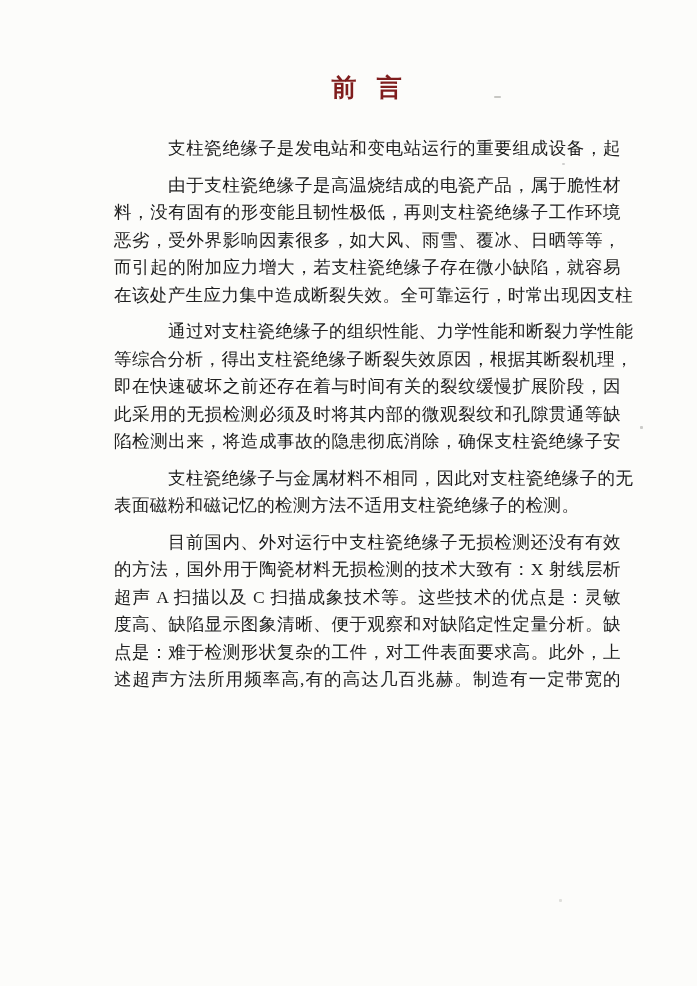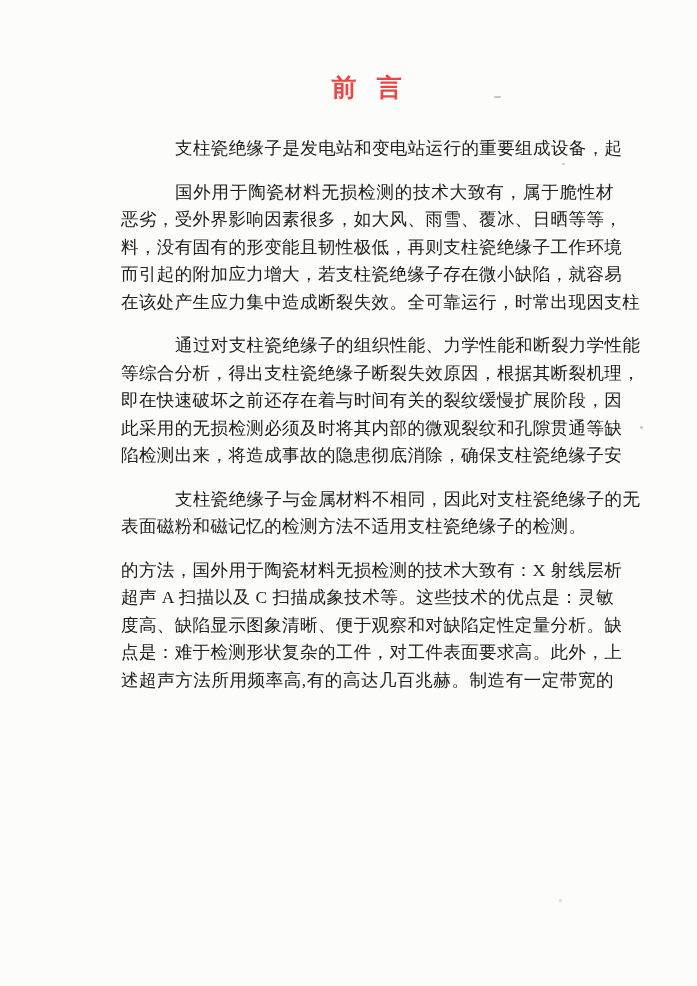--- a/index.html
+++ b/index.html
@@ -24,29 +24,29 @@
     width: 525px;
   }
   .doc-title {
     margin-top: 71px;
     margin-bottom: 31px;
     text-align: center;
     font-size: 25px;
     font-weight: bold;
     letter-spacing: 2px;
     word-spacing: 10px;
-    color: #ef4444;
+    color: #7f1d1d;
   }
   .body-text {
     font-size: 17.5px;
     line-height: 27.5px;
     letter-spacing: 0.4px;
   }
   .para {
-    margin: 16px;
+    margin: 9px;
   }
   .line {
     text-align: justify;
     
     text-align-last: justify;
     white-space: nowrap;
   }
   .line.indent {
     padding-left: 54px;
   }
@@ -78,41 +78,42 @@
 
     <div class="doc-title">前 言</div>
 
     <div class="body-text">
 
       <div class="para">
         <div class="line indent">支柱瓷绝缘子是发电站和变电站运行的重要组成设备，起</div>
       </div>
 
       <div class="para">
-        <div class="line indent">国外用于陶瓷材料无损检测的技术大致有，属于脆性材</div>
+        <div class="line indent">由于支柱瓷绝缘子是高温烧结成的电瓷产品，属于脆性材</div>
+        <div class="line">料，没有固有的形变能且韧性极低，再则支柱瓷绝缘子工作环境</div>
         <div class="line">恶劣，受外界影响因素很多，如大风、雨雪、覆冰、日晒等等，</div>
-        <div class="line">料，没有固有的形变能且韧性极低，再则支柱瓷绝缘子工作环境</div>
         <div class="line">而引起的附加应力增大，若支柱瓷绝缘子存在微小缺陷，就容易</div>
         <div class="line">在该处产生应力集中造成断裂失效。全可靠运行，时常出现因支柱</div>
       </div>
 
       <div class="para">
         <div class="line indent">通过对支柱瓷绝缘子的组织性能、力学性能和断裂力学性能</div>
         <div class="line">等综合分析，得出支柱瓷绝缘子断裂失效原因，根据其断裂机理，</div>
         <div class="line">即在快速破坏之前还存在着与时间有关的裂纹缓慢扩展阶段，因</div>
         <div class="line">此采用的无损检测必须及时将其内部的微观裂纹和孔隙贯通等缺</div>
         <div class="line">陷检测出来，将造成事故的隐患彻底消除，确保支柱瓷绝缘子安</div>
       </div>
 
       <div class="para">
         <div class="line indent">支柱瓷绝缘子与金属材料不相同，因此对支柱瓷绝缘子的无</div>
         <div class="line para-end">表面磁粉和磁记忆的检测方法不适用支柱瓷绝缘子的检测。</div>
       </div>
 
       <div class="para">
+        <div class="line indent">目前国内、外对运行中支柱瓷绝缘子无损检测还没有有效</div>
         <div class="line">的方法，国外用于陶瓷材料无损检测的技术大致有：X 射线层析</div>
         <div class="line">超声 A 扫描以及 C 扫描成象技术等。这些技术的优点是：灵敏</div>
         <div class="line">度高、缺陷显示图象清晰、便于观察和对缺陷定性定量分析。缺</div>
         <div class="line">点是：难于检测形状复杂的工件，对工件表面要求高。此外，上</div>
         <div class="line">述超声方法所用频率高,有的高达几百兆赫。制造有一定带宽的</div>
       </div>
 
     </div>
   </div>
 </div>

